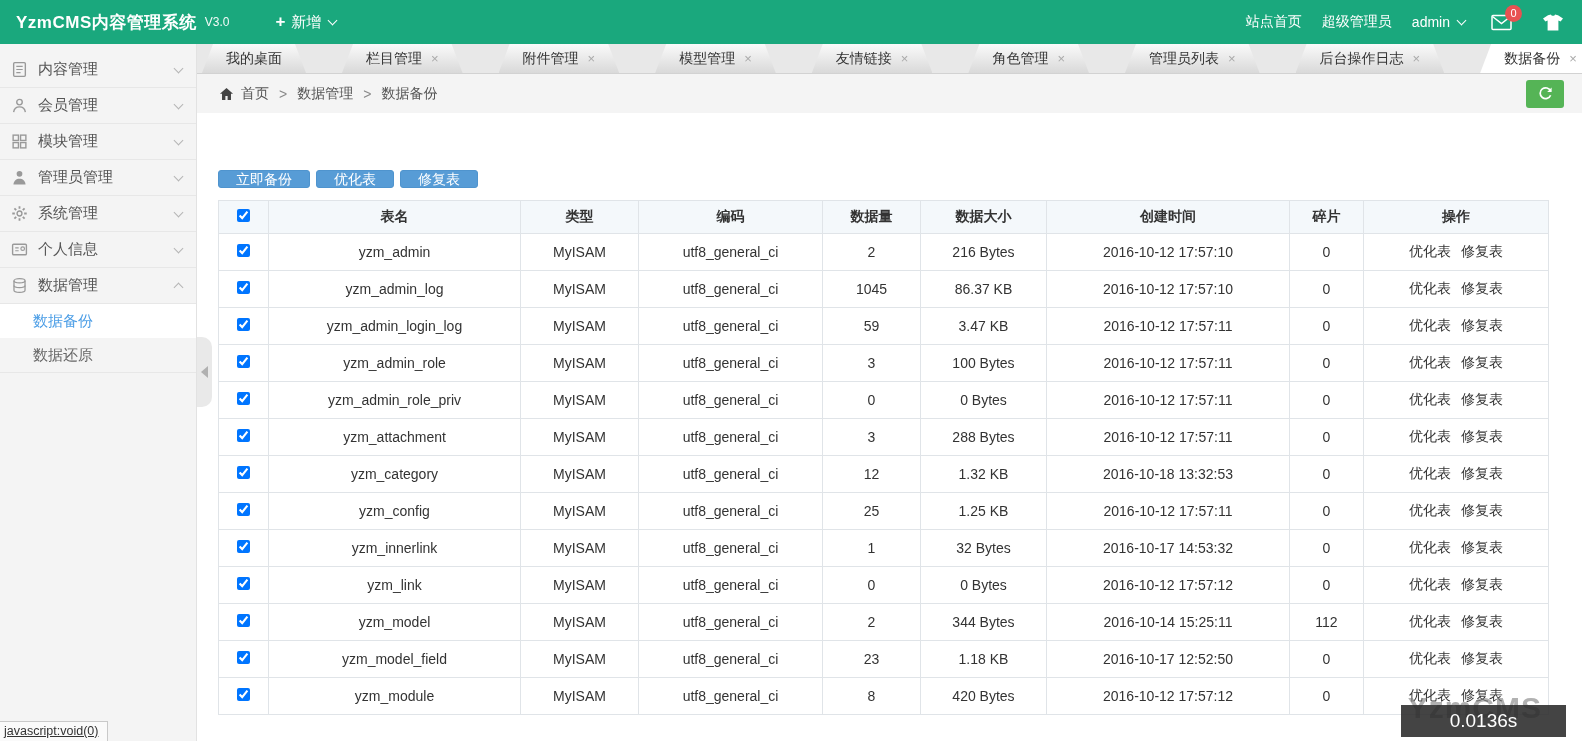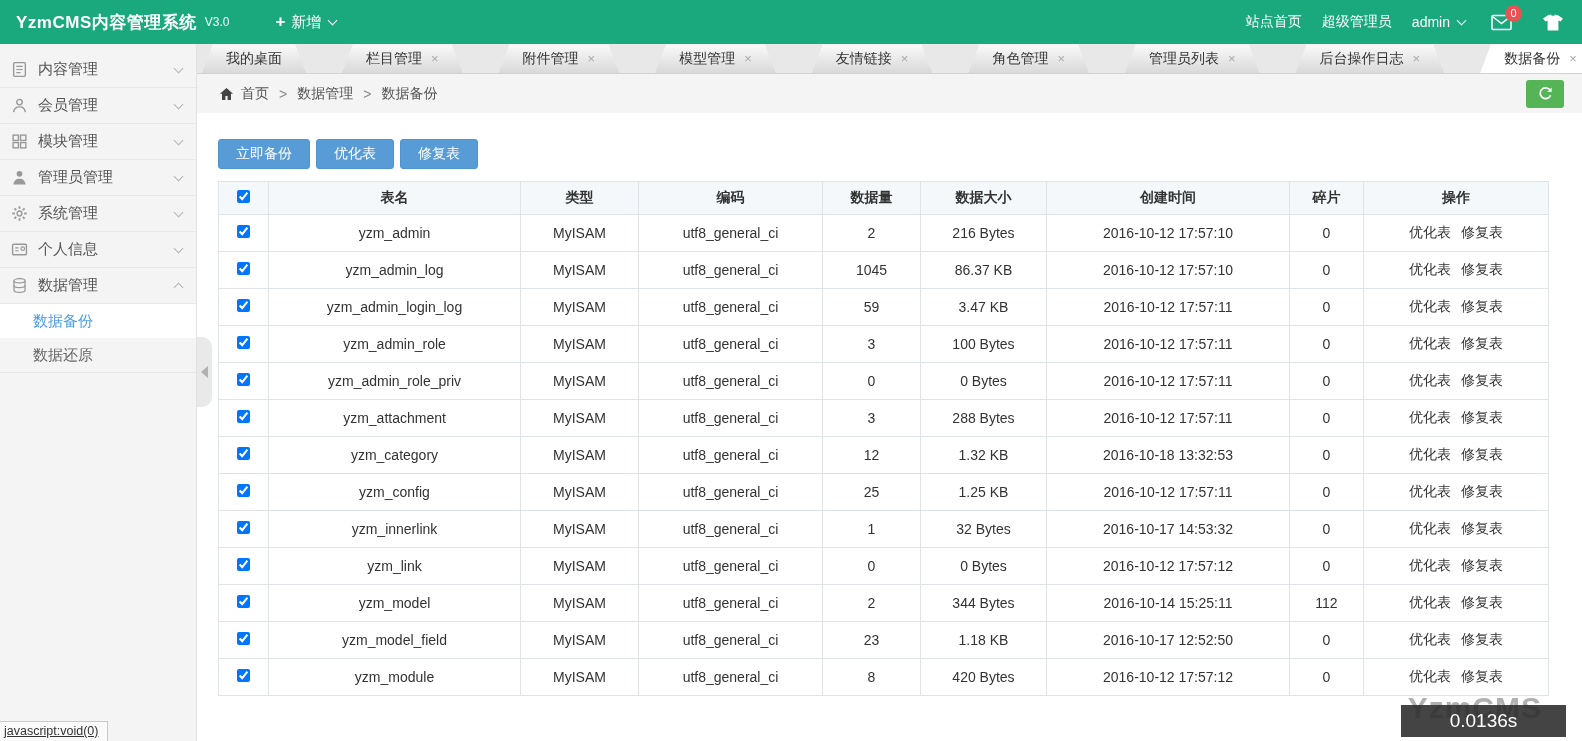--- a/index.html
+++ b/index.html
@@ -55,22 +55,22 @@
   .breadcrumb-bar { height:39px; background:#f4f4f4; display:flex; align-items:center;
                     padding:0 18px 0 22px; font-size:14px; color:#555; }
   .crumb { cursor:pointer; }
   .crumb-sep { margin:0 10px; color:#888; }
   .home-ico { display:flex; margin-right:7px; }
   .refresh-btn { margin-left:auto; width:38px; height:28px; background:#55b456; border-radius:3px;
                  display:flex; align-items:center; justify-content:center; cursor:pointer; }
 
   .content { padding:26px 33px 0 21px; }
   .btn-row { display:flex; gap:6px; margin-bottom:12px; }
-  .btn { background:#579cd6; border:1px solid #4f94ce; color:#fff; font-size:14px; height:30px;
-         padding:0 17px; border-radius:3px; cursor:pointer; font-family:inherit; }
+  .btn { background:#579cd6; border:1px solid #4f94ce; color:#fff; font-size:14px; height:18px;
+         padding:0 17px; border-radius:3px; cursor:pointer; font-family:inherit;margin-top:31px; }
 
   table { width:100%; border-collapse:collapse; font-size:14px; color:#333; table-layout:fixed; }
   th,td { border:1px solid #e0e4e8; text-align:center; height:37px; overflow:hidden; white-space:nowrap; }
   thead th { background:#f4f8fb; height:33px; font-weight:bold; }
   input[type=checkbox] { width:13px; height:13px; cursor:pointer; }
   .op { cursor:pointer; margin:0 5px; }
 
   
   .statusbar { position:absolute; left:0; bottom:0; background:#fafafa; border:1px solid #c9c9c9;
                border-left:none; border-bottom:none; padding:2px 9px 3px 4px; font-size:12.5px; color:#333; z-index:20;text-decoration:underline; }

